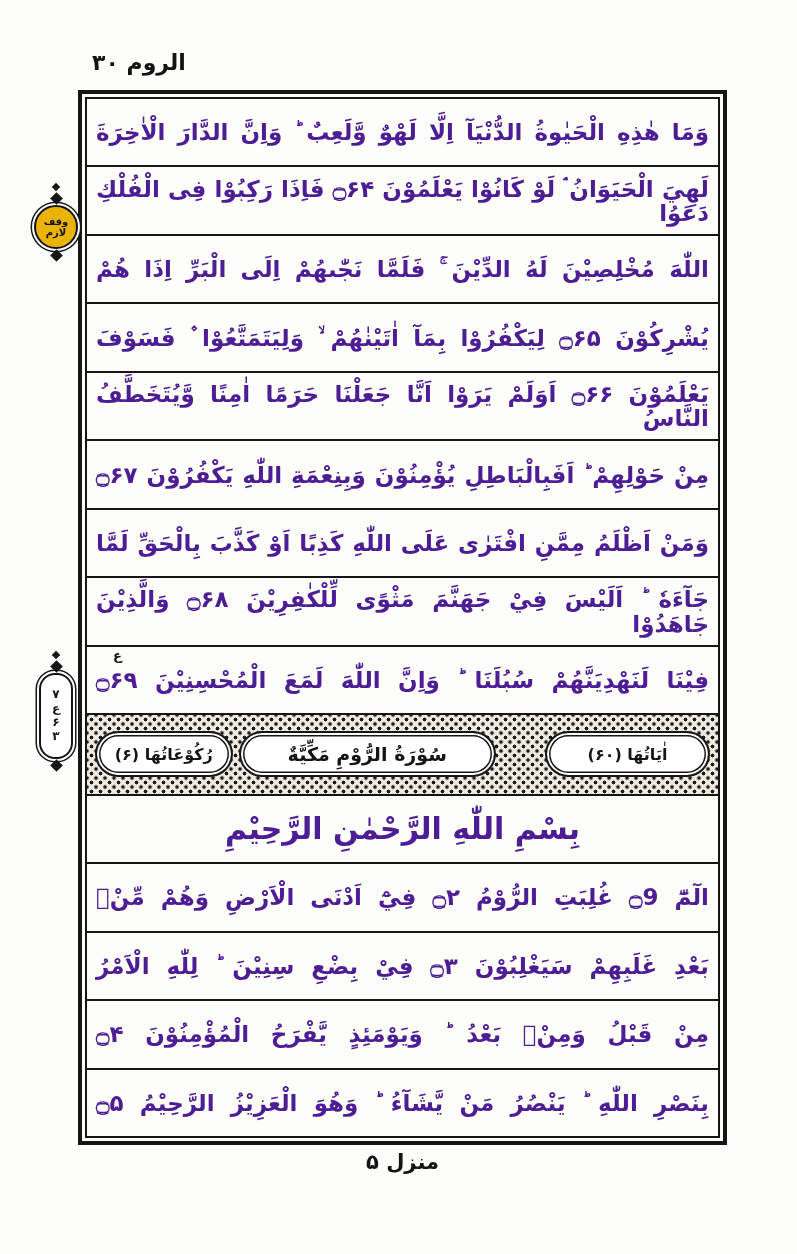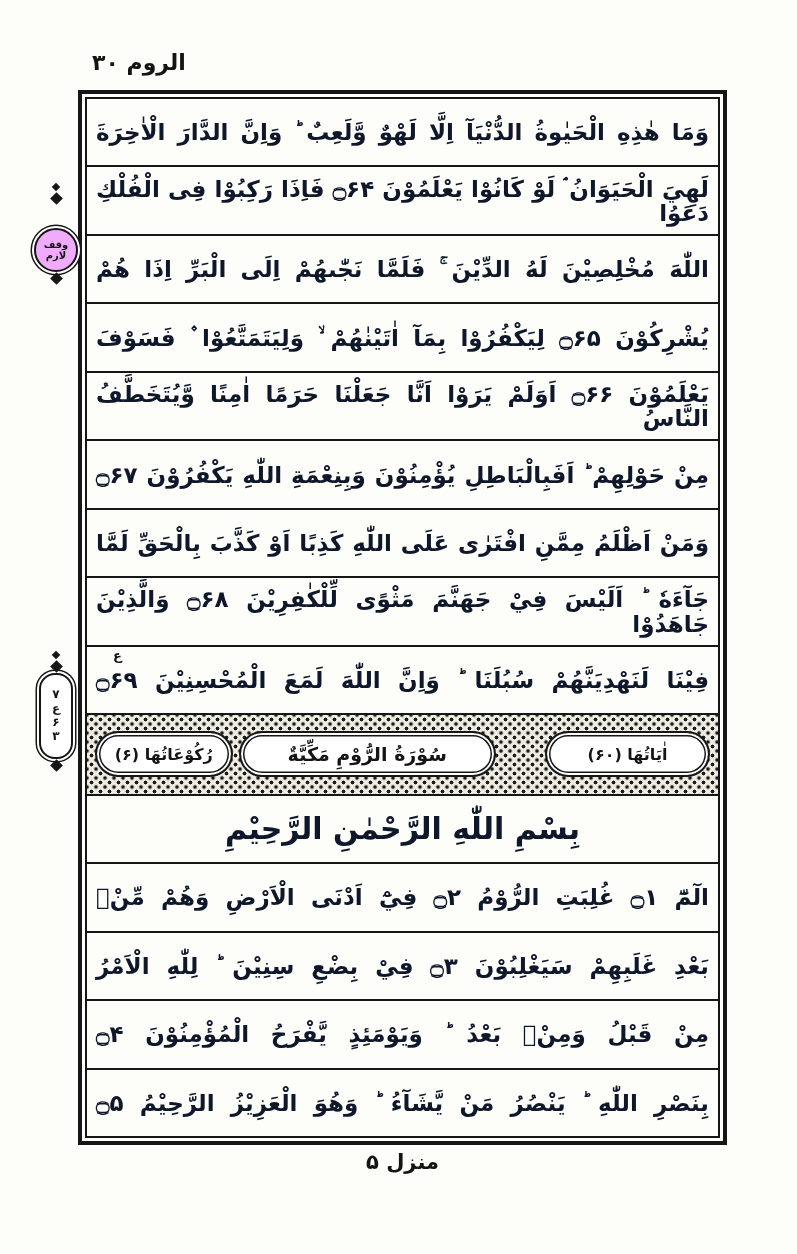--- a/index.html
+++ b/index.html
@@ -25,21 +25,21 @@
     position:absolute; left:78px; top:90px; width:649px; height:1055px;
     border:4px solid #161616; padding:3px; background:#fdfdfa;
   }
   .frame-inner { border:2px solid #161616; height:100%; display:flex; flex-direction:column; }
   .row { flex:1 1 0; border-bottom:2px solid #161616; position:relative; display:flex; align-items:center; overflow:visible; }
   .row:last-child { border-bottom:none; }
   .line-text {
     width:100%; direction:rtl; unicode-bidi:plaintext;
     text-align:justify; text-align-last:justify; text-justify:inter-word;
     font-weight:bold; font-size:23px; line-height:1.05; padding:0 9px;
-    color:#0f172a; white-space:normal;
+    color:#4c1d95; white-space:normal;
   }
   .ain-sign { position:absolute; left:26px; top:1px; font-size:13px; font-weight:bold; }
 
   
   .bismillah-row .line-text { text-align:center; text-align-last:center; font-size:30px; letter-spacing:1px; }
 
   
   .surah-band {
     background:
       radial-gradient(circle, #1c1c1c 1.7px, transparent 2.2px) 0 0 / 9px 9px,
@@ -59,22 +59,22 @@
   .cart-main  { width:262px; font-size:19px; }
 
   
   .medallion { position:absolute; display:flex; flex-direction:column; align-items:center; }
   .waqf-medallion { left:30px; top:182px; width:52px; }
   .finial { width:9px; height:9px; background:#161616; transform:rotate(45deg); margin:2px 0; }
   .finial.small { width:6px; height:6px; }
   .waqf-circle {
     width:44px; height:44px; border-radius:50%;
     border:2px solid #161616; box-shadow:0 0 0 2px #fff, 0 0 0 3.5px #161616;
-    background:#f0abfc; display:flex; flex-direction:column; align-items:center; justify-content:center;
-    font-size:10px; font-weight:bold; line-height:1.1; direction:rtl;margin-top:23px;
+    background:#eab308; display:flex; flex-direction:column; align-items:center; justify-content:center;
+    font-size:10px; font-weight:bold; line-height:1.1; direction:rtl;
   }
   .ruku-medallion { left:32px; top:650px; width:48px; }
   .ruku-box {
     width:34px; height:86px; border-radius:16px;
     border:2px solid #161616; box-shadow:0 0 0 2px #fff, 0 0 0 3.5px #161616;
     background:#fff; display:flex; flex-direction:column; align-items:center; justify-content:center;
     font-weight:bold; font-size:12px; line-height:1.15; direction:rtl;
   }
   .ruku-box span { display:block; }
 
@@ -128,21 +128,21 @@
         <div class="cartouche cart-side">اٰيَاتُهَا (۶۰)</div>
         <div class="cartouche cart-main">سُوْرَةُ الرُّوْمِ مَكِّيَّةٌ</div>
         <div class="cartouche cart-side2">رُكُوْعَاتُهَا (۶)</div>
       </div>
 
       <div class="row bismillah-row">
         <div class="line-text">بِسْمِ اللّٰهِ الرَّحْمٰنِ الرَّحِيْمِ</div>
       </div>
 
       <div class="row">
-        <div class="line-text">الٓمّٓ ۝۱ غُلِبَتِ الرُّوْمُ ۝۲ فِيْٓ اَدْنَى الْاَرْضِ وَهُمْ مِّنْۢ</div>
+        <div class="line-text">الٓمّٓ ۝9 غُلِبَتِ الرُّوْمُ ۝۲ فِيْٓ اَدْنَى الْاَرْضِ وَهُمْ مِّنْۢ</div>
       </div>
       <div class="row">
         <div class="line-text">بَعْدِ غَلَبِهِمْ سَيَغْلِبُوْنَ ۝۳ فِيْ بِضْعِ سِنِيْنَ ؕ لِلّٰهِ الْاَمْرُ</div>
       </div>
       <div class="row">
         <div class="line-text">مِنْ قَبْلُ وَمِنْۢ بَعْدُ ؕ وَيَوْمَئِذٍ يَّفْرَحُ الْمُؤْمِنُوْنَ ۝۴</div>
       </div>
       <div class="row">
         <div class="line-text">بِنَصْرِ اللّٰهِ ؕ يَنْصُرُ مَنْ يَّشَآءُ ؕ وَهُوَ الْعَزِيْزُ الرَّحِيْمُ ۝۵</div>
       </div>

